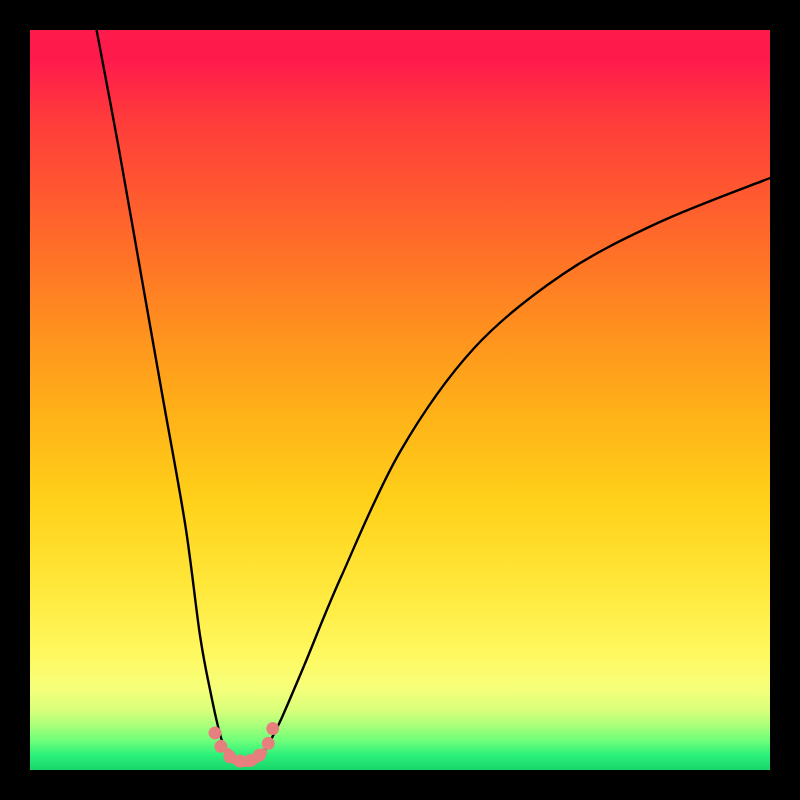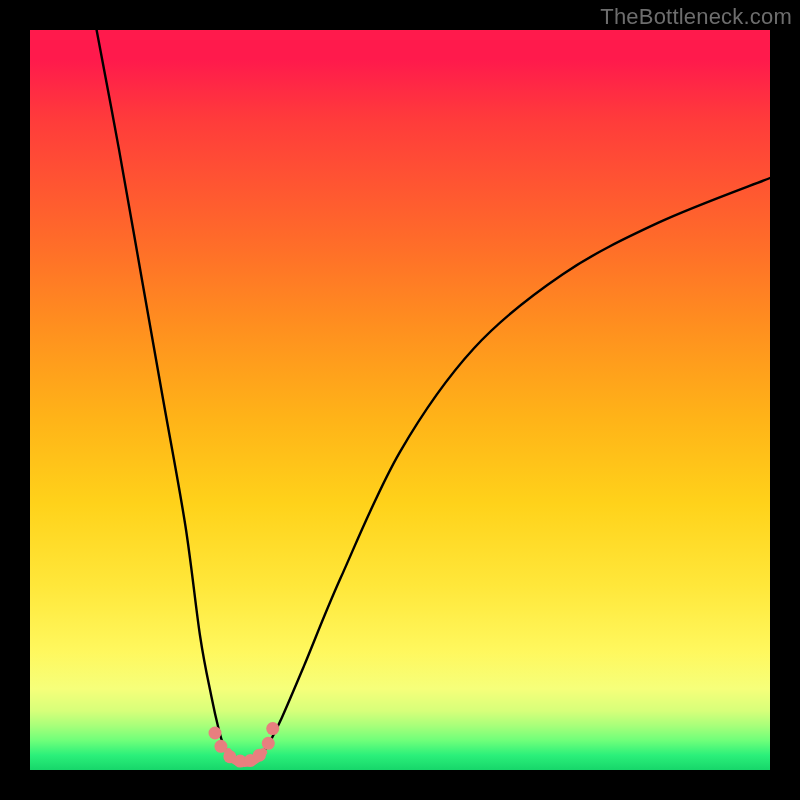--- a/index.html
+++ b/index.html
@@ -54,21 +54,20 @@
     font-size: 22px;
     font-weight: 500;
     letter-spacing: 0.2px;
     user-select: none;
   }
 </style>
 </head>
 <body>
 
 <div class="frame">
-  <div class="watermark">TheBottleneck.com</div>
 
   <div class="plot">
     <svg class="curves" viewBox="0 0 740 740" preserveAspectRatio="none">
       <path d="M 66.6 0 C 70.3 19.73333333333333, 81.39999999999999 77.69999999999999, 88.8 118.39999999999998 C 96.2 159.09999999999997, 103.6 202.26666666666665, 111 244.2 C 118.4 286.1333333333333, 125.79999999999998 328.06666666666666, 133.2 370 C 140.6 411.93333333333334, 149.23333333333335 456.3333333333333, 155.4 495.79999999999995 C 161.56666666666666 535.2666666666667, 165.88333333333335 578.4333333333333, 170.20000000000002 606.8 C 174.51666666666668 635.1666666666666, 178.21666666666664 650.5833333333334, 181.29999999999998 666 C 184.38333333333333 681.4166666666666, 186.60333333333335 690.9133333333333, 188.70000000000002 699.3 C 190.79666666666668 707.6866666666666, 192.27666666666667 712.4966666666667, 193.88 716.32 C 195.48333333333332 720.1433333333334, 197.58 721.2533333333333, 198.32000000000002 722.24" id="path-left" fill="none" stroke="#000" stroke-width="2.4" stroke-linecap="round"></path>
       <path d="M 233.1 722.24 C 234.08666666666664 720.76, 235.9366666666666 719.0333333333333, 239.01999999999995 713.36 C 242.1033333333333 707.6866666666667, 245.80333333333334 701.0266666666668, 251.60000000000002 688.2 C 257.3966666666667 675.3733333333333, 263.93333333333334 659.8333333333333, 273.8 636.4 C 283.6666666666667 612.9666666666667, 294.76666666666665 583.3666666666667, 310.8 547.6 C 326.83333333333337 511.83333333333337, 347.8 460.03333333333336, 370 421.8 C 392.2 383.56666666666666, 416.8666666666667 347.80000000000007, 444 318.20000000000005 C 471.1333333333333 288.6, 501.96666666666664 265.1666666666667, 532.8 244.2 C 563.6333333333333 223.23333333333332, 594.4666666666667 208.4333333333333, 629 192.39999999999998 C 663.5333333333333 176.36666666666665, 721.5 155.4, 740 148" id="path-right" fill="none" stroke="#000" stroke-width="2.4" stroke-linecap="round"></path>
       <path d="M 198.32000000000002 722.24 C 199.18333333333337 723.4733333333334, 201.40333333333336 727.9133333333333, 203.50000000000003 729.64 C 205.5966666666667 731.3666666666667, 208.4333333333333 732.1066666666667, 210.89999999999998 732.6 C 213.36666666666665 733.0933333333334, 215.83333333333331 733.0933333333334, 218.29999999999998 732.6 C 220.76666666666665 732.1066666666667, 223.23333333333332 731.3666666666667, 225.7 729.64 C 228.16666666666666 727.9133333333333, 231.86666666666667 723.4733333333334, 233.1 722.24" id="path-bottom" fill="none" stroke="#e77f7f" stroke-width="8" stroke-linecap="round"></path>
       <g id="marker-group">
           <circle cx="185" cy="703" r="6.5" fill="#e77f7f"></circle>
           <circle cx="190.92000000000002" cy="716.32" r="6.5" fill="#e77f7f"></circle>
           <circle cx="199.8" cy="726.68" r="6.5" fill="#e77f7f"></circle>

